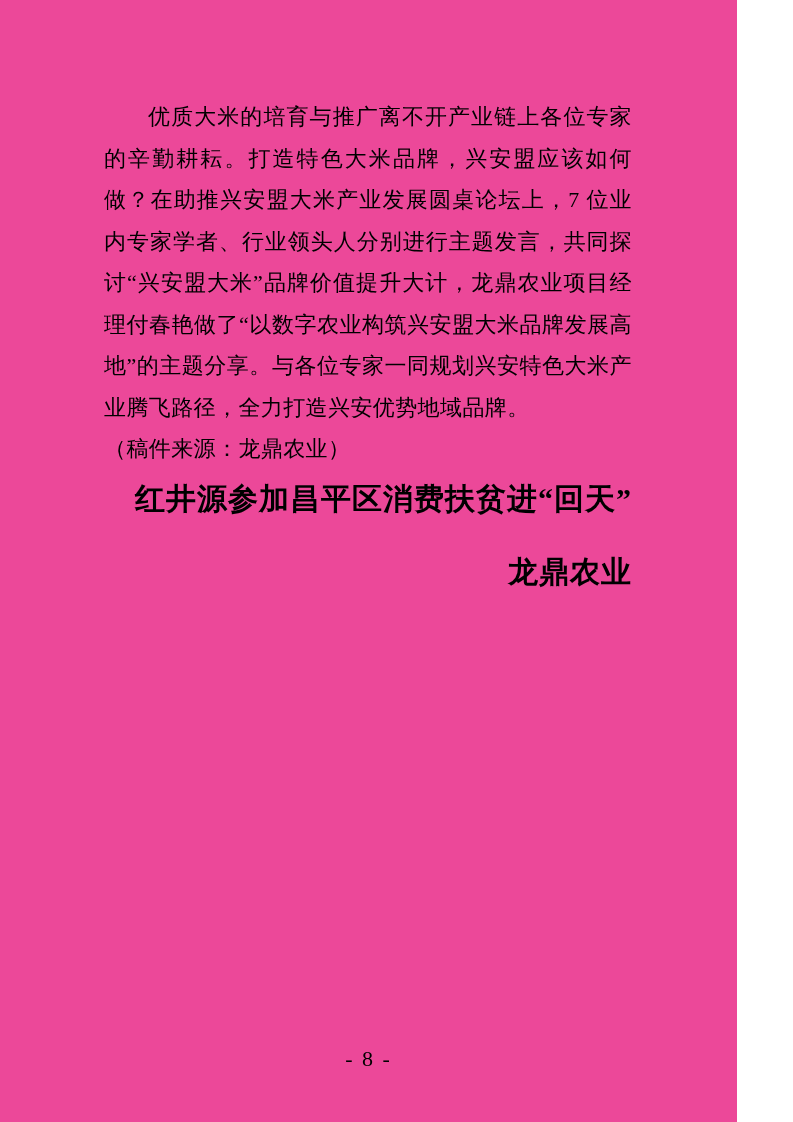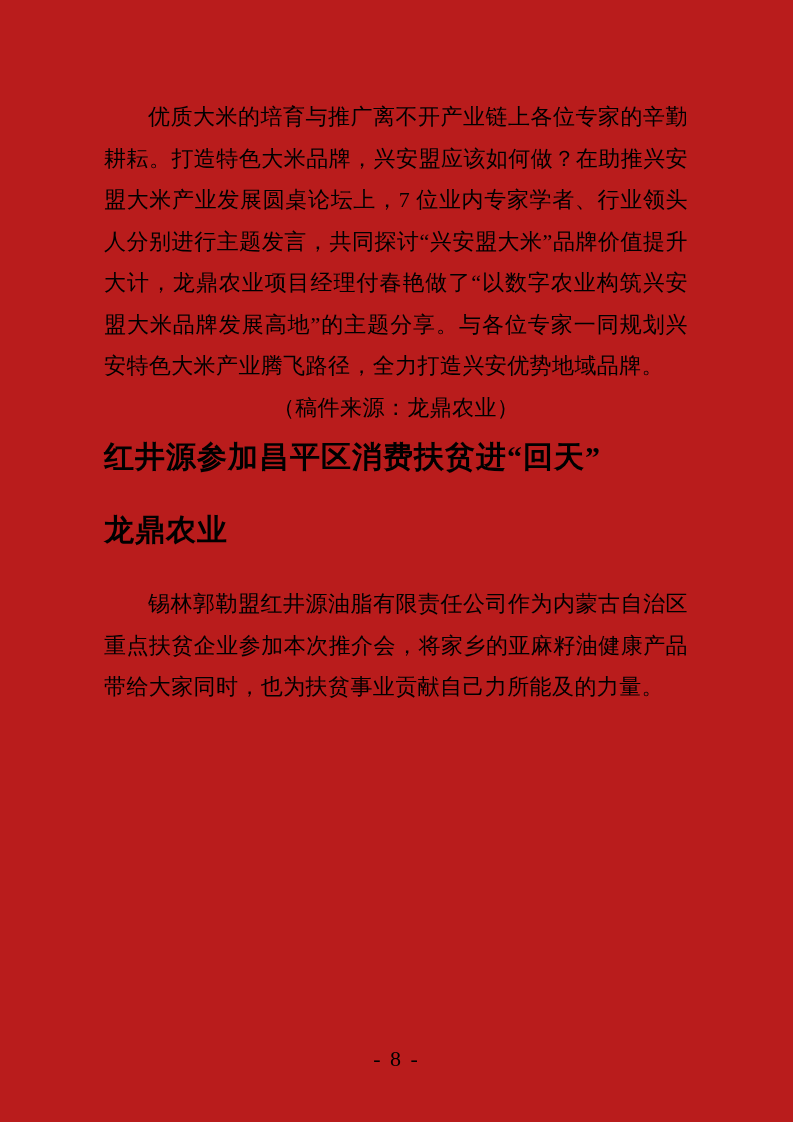--- a/index.html
+++ b/index.html
@@ -2,52 +2,52 @@
 <html><head>
 <meta charset="utf-8">
 <style>
   html, body {
     margin: 0;
     padding: 0;
     background: #ffffff;
   }
   .page {
     position: relative;
-    width: 793px;
+    width: 737px;
     height: 1122px;
-    background: #b91c1c;
+    background: #ec4899;
     box-sizing: border-box;
     padding: 96px 105px 0 104px;
     overflow: hidden;
     font-family: "Liberation Serif", "DejaVu Serif", serif;
     color: #000000;
   }
   .para {
     margin: 0;
     font-size: 22px;
     line-height: 41.5px;
     letter-spacing: 0.4px;
     text-align: justify;
     text-indent: 2em;
     word-break: break-all;
   }
   .source {
     margin: 0;
     font-size: 22px;
     line-height: 41.5px;
     letter-spacing: 0.4px;
-    text-align: center;
+    text-align: left;
     text-indent: 0;
   }
   .title {
     margin: -8px 0 17px 0;
     font-size: 30px;
     font-weight: bold;
     line-height: 73px;
-    text-align: left;
+    text-align: right;
     letter-spacing: 1px;
   }
   .title-line {
     display: block;
   }
   .page-number {
     position: absolute;
     left: 0;
     right: 0;
     top: 1038px;
@@ -65,18 +65,17 @@
   <p class="para">优质大米的培育与推广离不开产业链上各位专家的辛勤耕耘。打造特色大米品牌，兴安盟应该如何做？在助推兴安盟大米产业发展圆桌论坛上，7 位业内专家学者、行业领头人分别进行主题发言，共同探讨“兴安盟大米”品牌价值提升大计，龙鼎农业项目经理付春艳做了“以数字农业构筑兴安盟大米品牌发展高地”的主题分享。与各位专家一同规划兴安特色大米产业腾飞路径，全力打造兴安优势地域品牌。</p>
 
   <p class="source">（稿件来源：龙鼎农业）</p>
 
   <h1 class="title">
     <span class="title-line">红井源参加昌平区消费扶贫进“回天”</span>
     <span class="title-line">龙鼎农业</span>
   </h1>
 
 
-  <p class="para">锡林郭勒盟红井源油脂有限责任公司作为内蒙古自治区重点扶贫企业参加本次推介会，将家乡的亚麻籽油健康产品带给大家同时，也为扶贫事业贡献自己力所能及的力量。</p>
 
 
   <div class="page-number">- 8 -</div>
 
 </div>
 
 </body></html>

